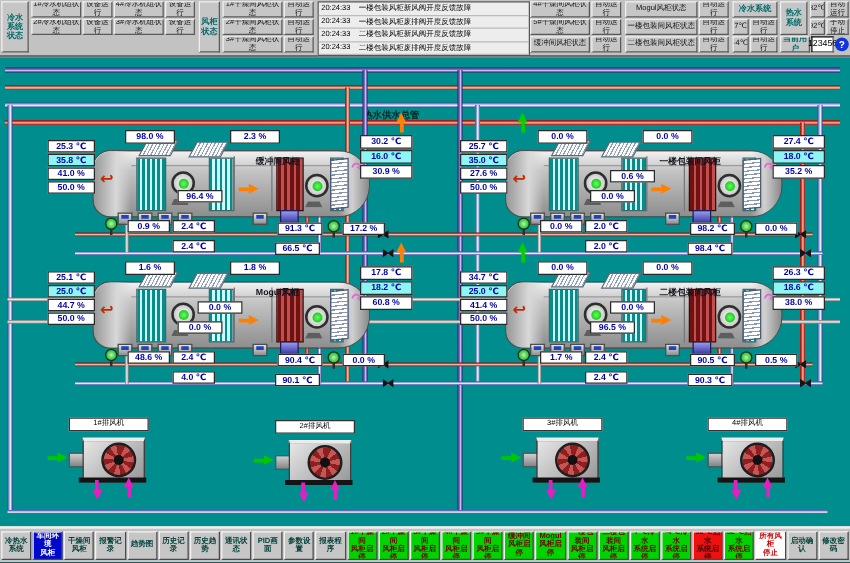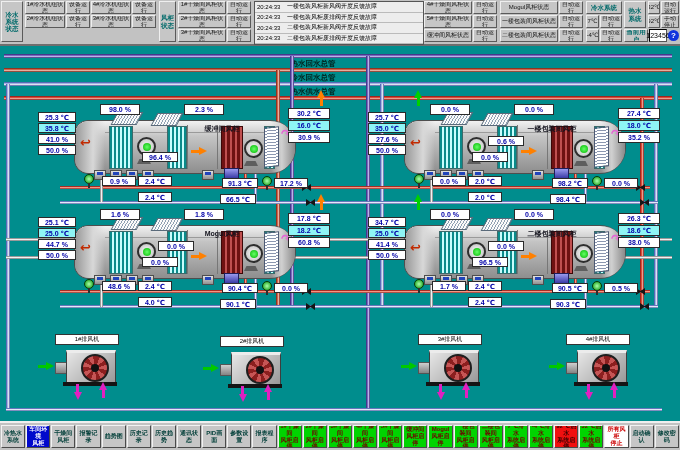--- a/index.html
+++ b/index.html
@@ -213,23 +213,21 @@
     <div class="cell" style="left:661px;top:1px;width:18px;height:13px">自动运行</div>
     <div class="cell" style="left:648px;top:15px;width:12px;height:13px">92℃</div>
     <div class="cell" style="left:661px;top:15px;width:18px;height:13px">手动停止</div>
 
     <div class="cell teal" style="left:624px;top:29px;width:24px;height:13px">当前用户</div>
     <div class="userbox" style="left:649px;top:29px;width:18px;height:13px">123456</div>
     <div class="helpbtn" style="left:668px;top:30px">?</div>
   </div>
 
   <div class="hp purple" style="left:4px;top:54px;width:668px"></div>
-  <div class="pipelabel" style="left:248px;top:59px">热水回水总管</div>
   <div class="hp red" style="left:4px;top:68px;width:668px"></div>
-  <div class="pipelabel" style="left:248px;top:73px">冷水回水总管</div>
   <div class="hp lblue" style="left:4px;top:82px;width:668px"></div>
   <div class="pipelabel" style="left:248px;top:87px">热水供水总管</div>
   <div class="hp red2" style="left:4px;top:96px;width:668px"></div>
 
   <div class="vp lblue" style="left:6px;top:84px;height:324px"></div>
   <div class="vp red" style="left:276px;top:70px;height:237px"></div>
   <div class="vp purple" style="left:290px;top:56px;height:251px"></div>
   <div class="vp purple" style="left:366px;top:56px;height:352px"></div>
   <div class="vp lblue" style="left:380px;top:84px;height:223px"></div>
   <div class="vp red2" style="left:640px;top:98px;height:209px"></div>

